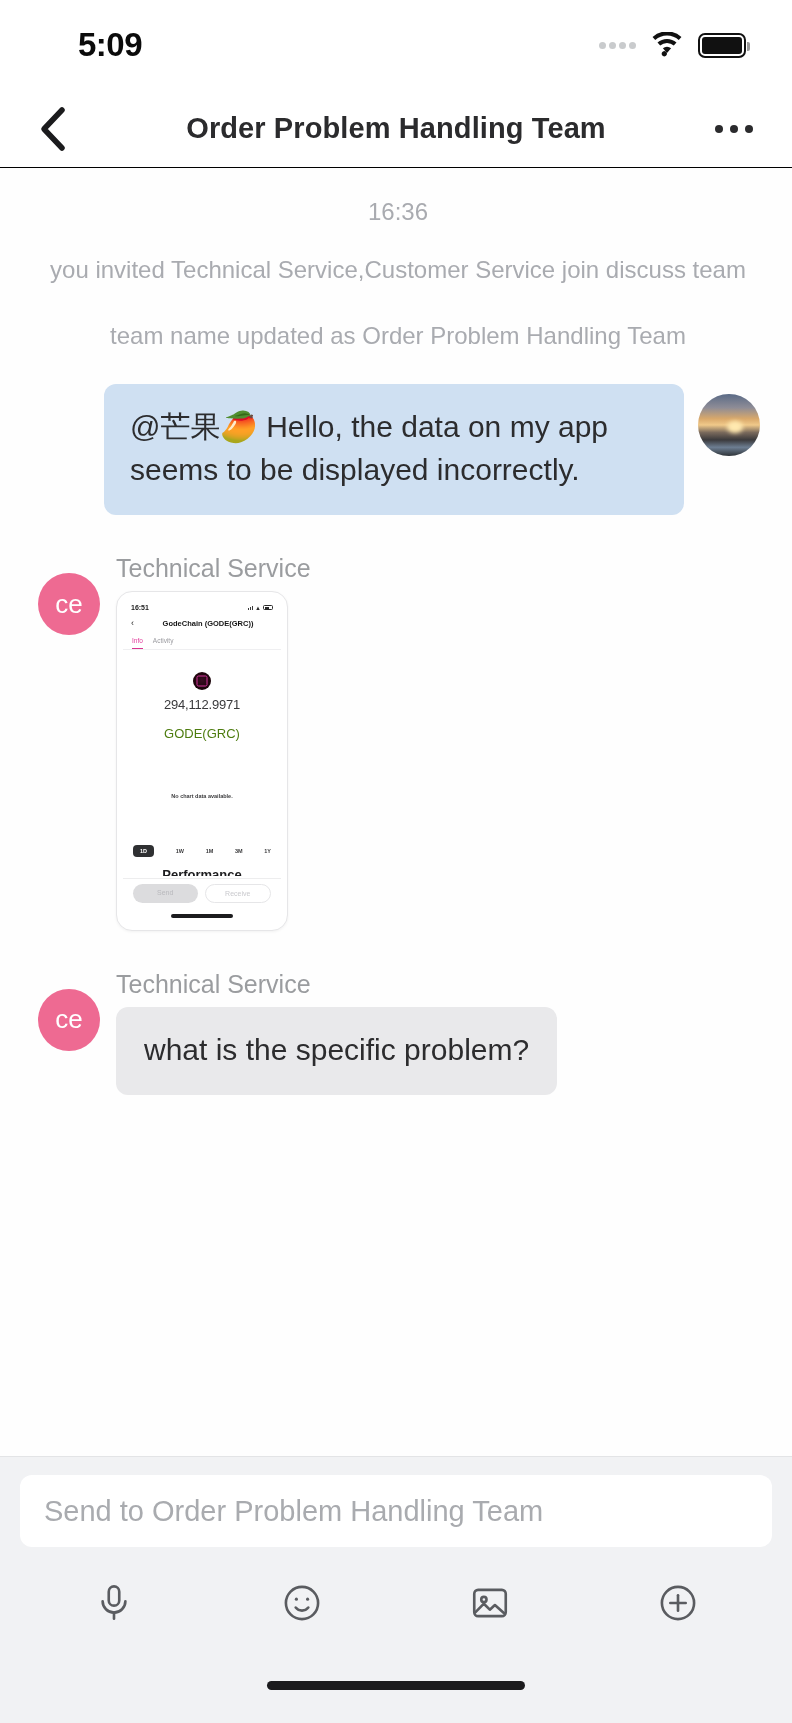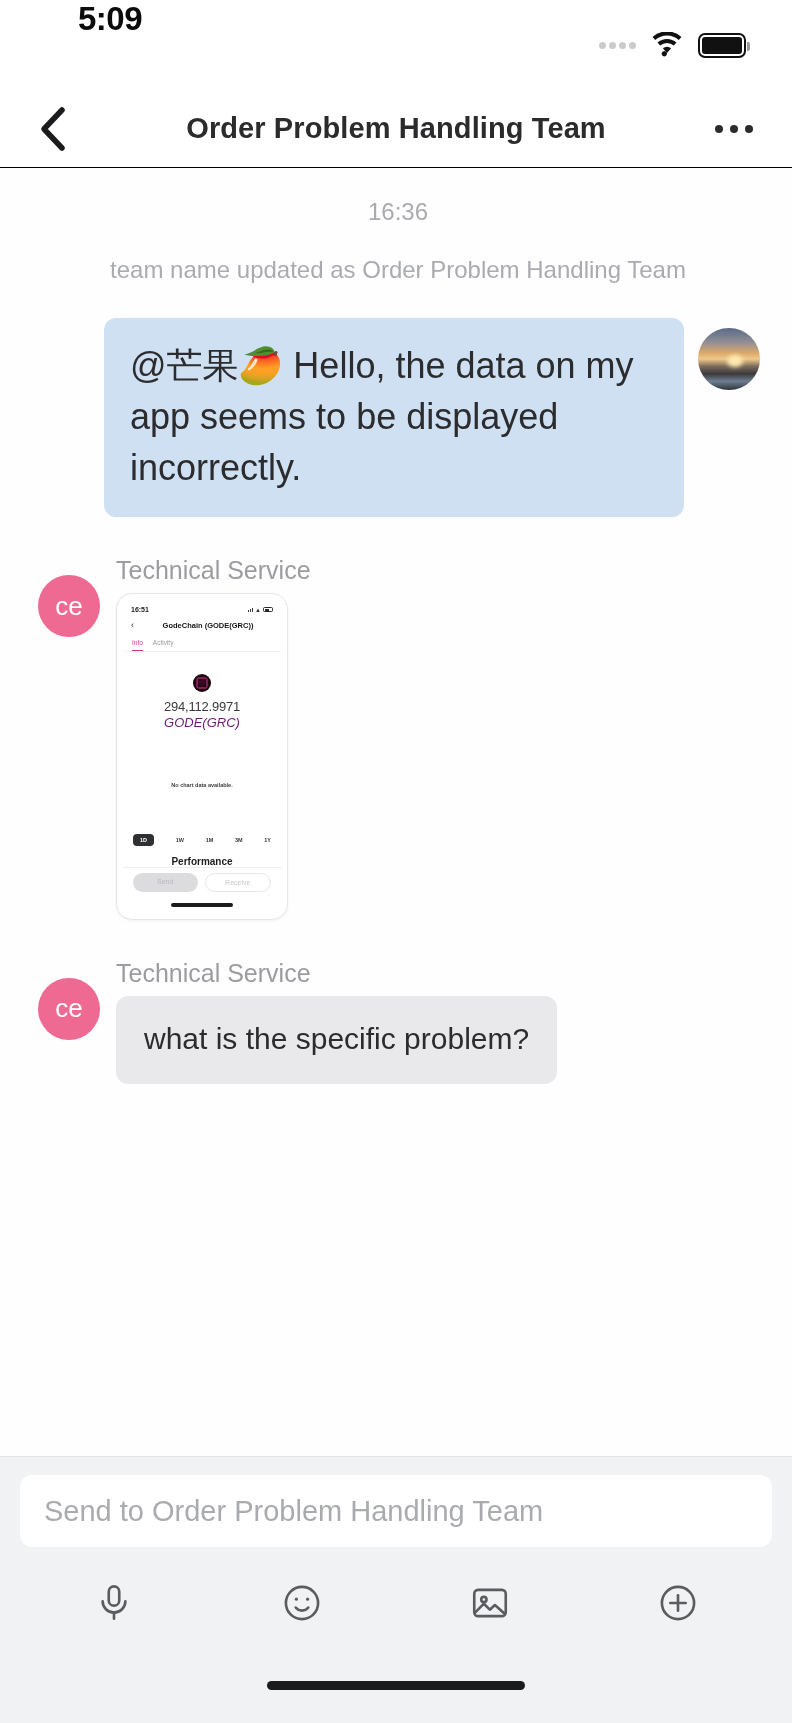--- a/index.html
+++ b/index.html
@@ -15,20 +15,21 @@
     background: #ffffff;
     display: flex;
     flex-direction: column;
   }
 
   
   .statusbar {
     height: 90px;
     flex: 0 0 90px;
     display: flex;
+    align-items: center;
     justify-content: space-between;
     padding: 0 46px 0 78px;
   }
   .status-time {
     font-size: 33px;
     font-weight: bold;
     color: #0b0b0b;
     letter-spacing: -0.5px;
   }
   .status-right {
@@ -109,21 +110,21 @@
     justify-content: flex-end;
     align-items: flex-start;
     padding: 0 32px 0 90px;
     gap: 14px;
   }
   .bubble-out {
     background: #cfe0f2;
     color: #2c2c2e;
     border-radius: 12px;
     padding: 22px 26px 24px 26px;
-    font-size: 36px;
+    font-size: 30px;
     line-height: 1.42;
     max-width: 580px;
   }
   .avatar-photo {
     width: 62px; height: 62px; border-radius: 50%;
     flex: 0 0 62px;
     margin-top: 10px;
     background:
       linear-gradient(to bottom,
         #5a6a86 0%, #8e8c96 22%,
@@ -228,34 +229,34 @@
     width:18px;height:18px;border-radius:50%;
     background: radial-gradient(circle at 50% 45%, #3b0d23 0%, #190308 70%);
     margin: 22px 0 7px 0;
     position:relative;
   }
   .coin-logo::after{
     content:"";position:absolute;left:50%;top:50%;transform:translate(-50%,-50%);
     width:9px;height:9px;border:1px solid #d2349b;border-radius:2px;
   }
   .shot-amount{ font-size:13px; color:#3a3a3c; letter-spacing:-0.2px; }
-  .shot-symbol{ font-size:13px; color:#701a75; margin-top:1px;font-style:italic;}
+  .shot-symbol{ font-size:13px; color:#4d7c0f; margin-top:14px;}
   .shot-nochart{
     font-size:5.5px; font-weight:bold; color:#3c3c3e; margin-top: 52px;
   }
   .shot-ranges{
     display:flex; align-items:center; justify-content:space-between;
     padding: 0 10px; margin-top: 46px; width:100%;
   }
   .range{ font-size:5.5px; font-weight:bold; color:#3a3a3c; padding:3px 0; }
   .range.active{
     background:#2f3032; color:#fff; border-radius:4px; padding:3px 7px;
   }
   .shot-perf{
-    font-size:10px; font-weight:bold; color:#1c1c1e;
+    font-size:13px; font-weight:bold; color:#1c1c1e;
     margin-top:10px; padding:0 10px;
     overflow:hidden; height:9px;
   }
   .shot-actions{
     display:flex; gap:7px; padding: 5px 10px 0 10px; border-top:1px solid #ededee;
     margin-top: 2px;
   }
   .btn-send, .btn-receive{
     flex:1 1 0; text-align:center; border-radius:999px; padding:5px 0;
     font-size:7px;
@@ -350,20 +351,21 @@
     <div class="nav-more">
       <i></i>
       <i></i>
       <i></i>
     </div>
   </div>
 
   <div class="chat">
 
     <div class="sys-line sys-time">16:36</div>
+    <div class="sys-line sys-event">you invited Technical Service,Customer Service join discuss team</div>
     <div class="sys-line sys-event">team name updated as Order Problem Handling Team</div>
 
     <div class="row-out">
       <div class="bubble-out">@芒果🥭 Hello, the data on my app seems to be displayed incorrectly.</div>
       <div class="avatar-photo"></div>
     </div>
 
     <div class="row-in">
       <div class="avatar-initials">ce</div>
       <div class="in-col">

